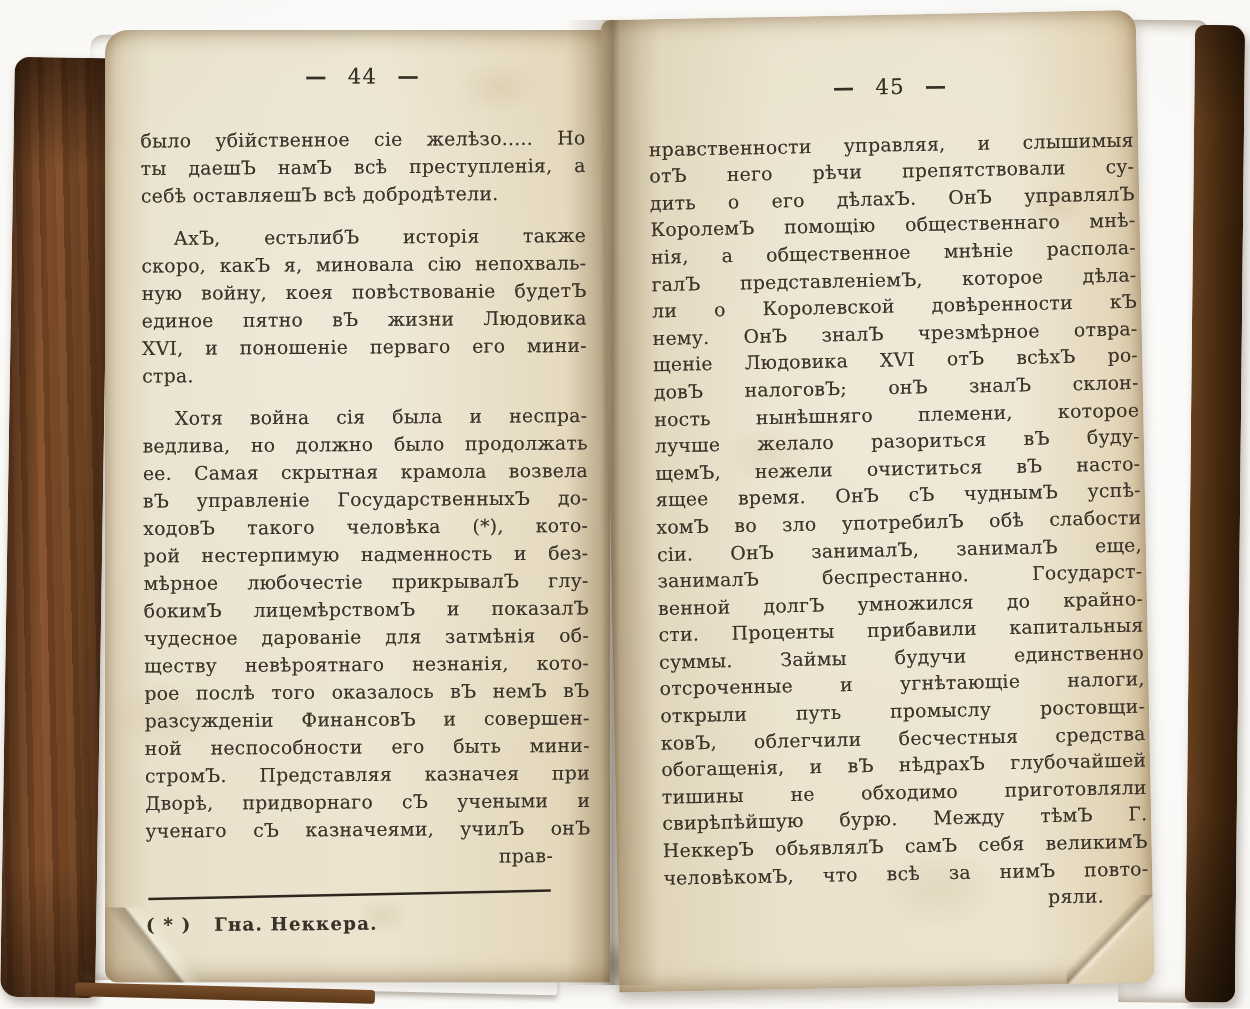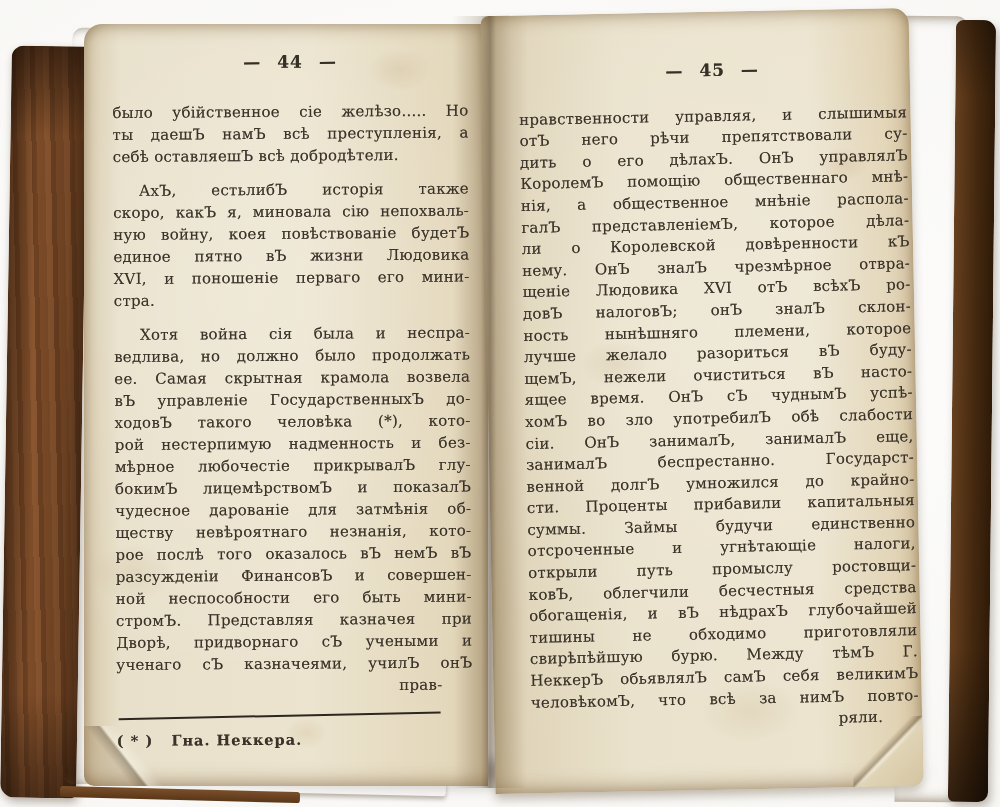--- a/index.html
+++ b/index.html
@@ -122,21 +122,21 @@
   .text-col{
     position:absolute; color:#3b3329;
     font-size:15px; letter-spacing:.25px;
     text-shadow: 0 0 .5px rgba(59,51,41,.55);
   }
   .text-left{ left:112px; top:52px; width:356px; line-height:22px; transform: rotate(-0.4deg); transform-origin:0 0; }
   .text-right{ left:518px; top:64px; width:388px; line-height:21.6px; transform: rotate(-1.15deg); transform-origin:0 0; }
   .page-header{ text-align:center; font-size:17px; letter-spacing:1px; color:#343026; }
   .text-left .page-header{ margin-bottom:28px; }
   .text-right .page-header{ margin-bottom:24px; }
-  .page-header .pnum{ margin:0 16px; font-weight:bold; }
+  .page-header .pnum{ margin:0 16px; font-weight:normal; }
   .page-header .dash{ font-weight:bold; }
   .para{ margin:0 0 12px 0; }
   .line{ text-align:justify; text-align-last:justify; overflow:hidden; }
   .text-left .line{ height:22px; }
   .text-right .line{ height:21.6px; }
   .endline{ text-align:left; text-align-last:left; }
   .indent .lines .line:first-child{ text-indent:26px; }
   .catchword{ text-align:right; text-align-last:right; padding-right:30px; }
   .rp-last{ text-align:right; text-align-last:right; padding-right:36px; }
   .footnote-rule{

